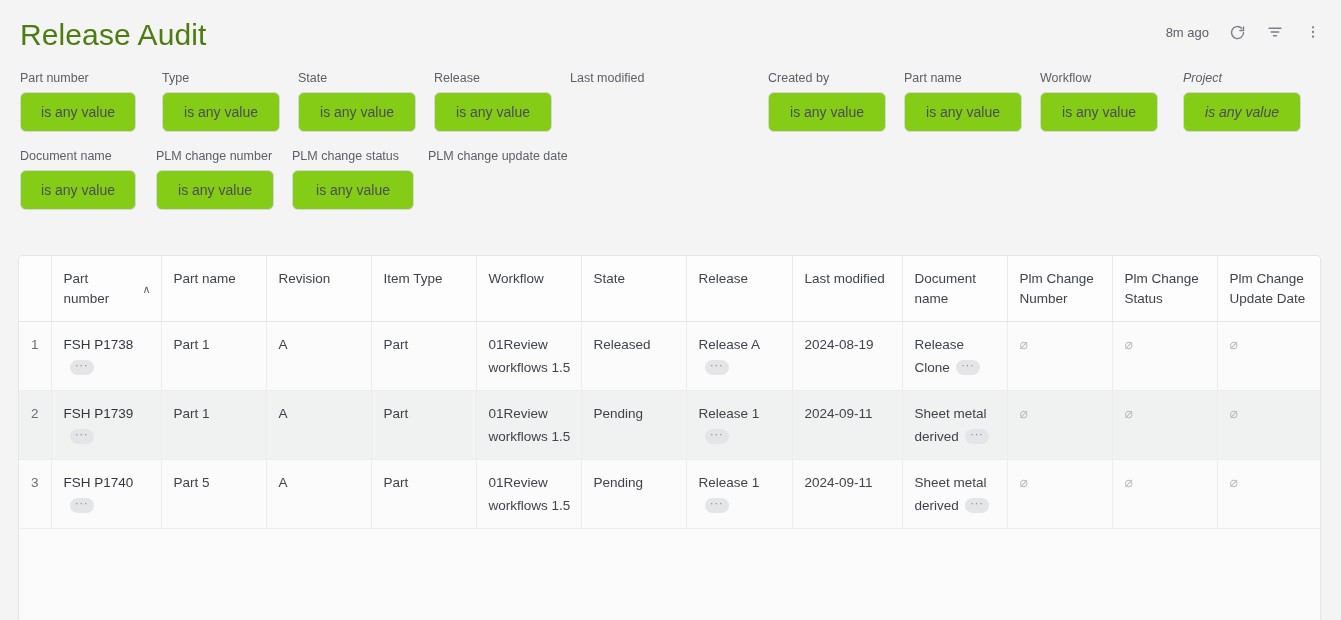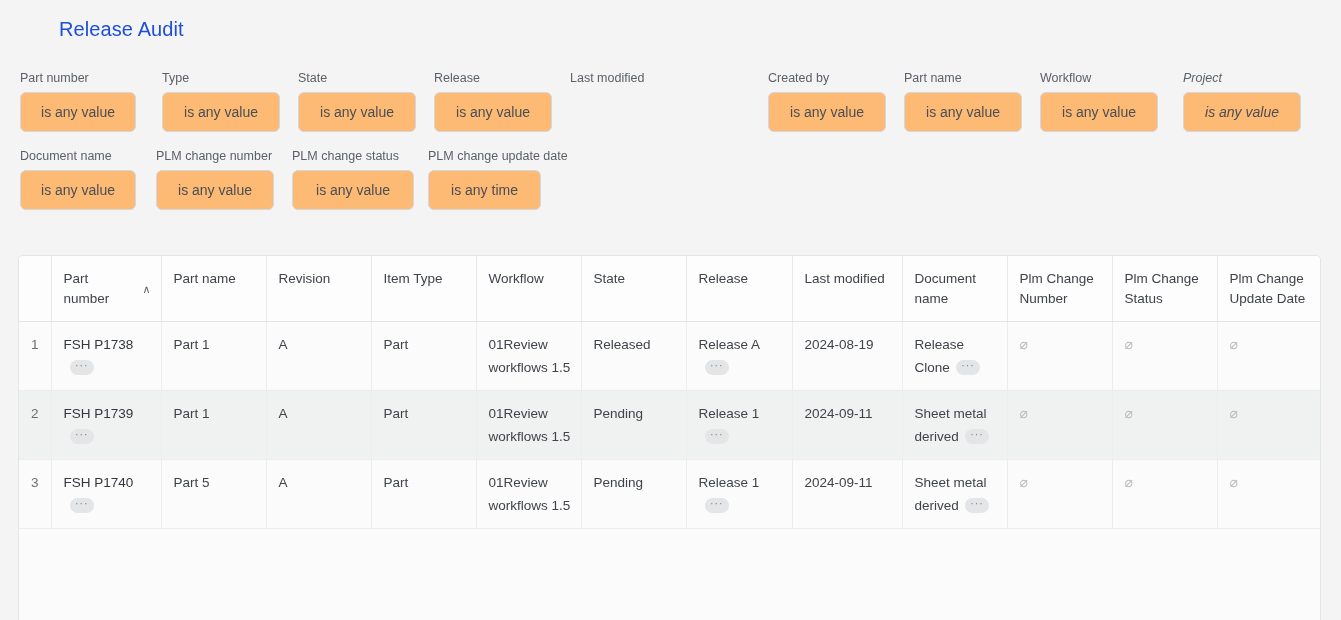--- a/index.html
+++ b/index.html
@@ -11,23 +11,22 @@
   }
   .page { position: relative; width: 1341px; height: 620px; background: #f4f4f4; }
 
   
   .header {
     position: absolute; left: 0; top: 0; width: 1341px; height: 62px;
     display: flex; align-items: center;
   }
   .page-title {
     position: absolute; left: 20px; top: 18px;
-    font-size: 20px; color: #1d4ed8; font-weight: 400; letter-spacing: .1px;
+    font-size: 30px; color: #4d7c0f; font-weight: 400; letter-spacing: .1px;
     white-space: nowrap;
-    margin-left: 39px;
   }
   .header-right {
     position: absolute; right: 14px; top: 18px;
     display: flex; align-items: center; gap: 10px; height: 28px;
   }
   .updated-text { font-size: 13px; color: #5b5f66; white-space: nowrap; padding-right: 4px; }
   .hicon {
     width: 28px; height: 28px; display: flex; align-items: center; justify-content: center;
     color: #7b7f86; cursor: pointer; border-radius: 4px;
   }
@@ -39,21 +38,21 @@
   }
   .filter-row { display: flex; align-items: flex-start; gap: 0; }
   .filter-row.second { margin-top: 16px; }
   .filter-group { display: flex; flex-direction: column; }
   .filter-label {
     font-size: 12.5px; color: #5b5f66; margin-bottom: 6px; white-space: nowrap;
     line-height: 16px;
   }
   .filter-chip {
     height: 40px; border: 1px solid #d5d7db; border-radius: 6px;
-    background: #fdba74; color: #4a4e55; font-size: 14px;
+    background: #84cc16; color: #4a4e55; font-size: 14px;
     display: flex; align-items: center; justify-content: center;
     padding: 0 14px; cursor: pointer; white-space: nowrap;
     font-family: "Liberation Sans", sans-serif;
   }
   .filter-chip.active {
     background: #c6d0e0; border-color: #b4bccb; color: #3b4049;
   }
 
   
   .table-wrap {
@@ -121,20 +120,43 @@
   col.c-plmstatus { width: 105px; }
   col.c-plmdate { width: 105px; }
 </style>
 </head>
 <body>
 
 <div class="page">
 
   <div class="header">
     <div class="page-title">Release Audit</div>
+    <div class="header-right">
+      <span class="updated-text">8m ago</span>
+      <span class="hicon">
+        <svg width="17" height="17" viewBox="0 0 24 24" fill="none" stroke="currentColor" stroke-width="1.9" stroke-linecap="round" stroke-linejoin="round">
+          <path d="M20.5 12a8.5 8.5 0 1 1-2.6-6.1"></path>
+          <polyline points="20.5 4 20.5 9.2 15.3 9.2"></polyline>
+        </svg>
+      </span>
+      <span class="hicon">
+        <svg width="18" height="18" viewBox="0 0 24 24" fill="none" stroke="currentColor" stroke-width="1.8" stroke-linecap="round">
+          <line x1="4" y1="7" x2="20" y2="7"></line>
+          <line x1="7" y1="12" x2="17" y2="12"></line>
+          <line x1="10" y1="17" x2="14" y2="17"></line>
+        </svg>
+      </span>
+      <span class="hicon">
+        <svg width="16" height="16" viewBox="0 0 24 24" fill="currentColor">
+          <circle cx="12" cy="5" r="1.7"></circle>
+          <circle cx="12" cy="12" r="1.7"></circle>
+          <circle cx="12" cy="19" r="1.7"></circle>
+        </svg>
+      </span>
+    </div>
   </div>
 
   <div class="filters">
     <div class="filter-row first">
       <div class="filter-group" style="width:136px;">
         <span class="filter-label">Part number</span>
         <span class="filter-chip" style="width:116px;">is any value</span>
       </div>
       <div class="filter-group" style="width:136px;margin-left:6px;">
         <span class="filter-label">Type</span>
@@ -177,21 +199,20 @@
       <div class="filter-group" style="width:136px;">
         <span class="filter-label">PLM change number</span>
         <span class="filter-chip" style="width:118px;">is any value</span>
       </div>
       <div class="filter-group" style="width:136px;">
         <span class="filter-label">PLM change status</span>
         <span class="filter-chip" style="width:122px;">is any value</span>
       </div>
       <div class="filter-group" style="width:180px;">
         <span class="filter-label">PLM change update date</span>
-        <span class="filter-chip" style="width:113px;">is any time</span>
       </div>
     </div>
   </div>
 
   <div class="table-wrap">
     <table>
       <colgroup>
         <col class="c-rownum">
           <col class="c-partnum">
           <col class="c-partname">

